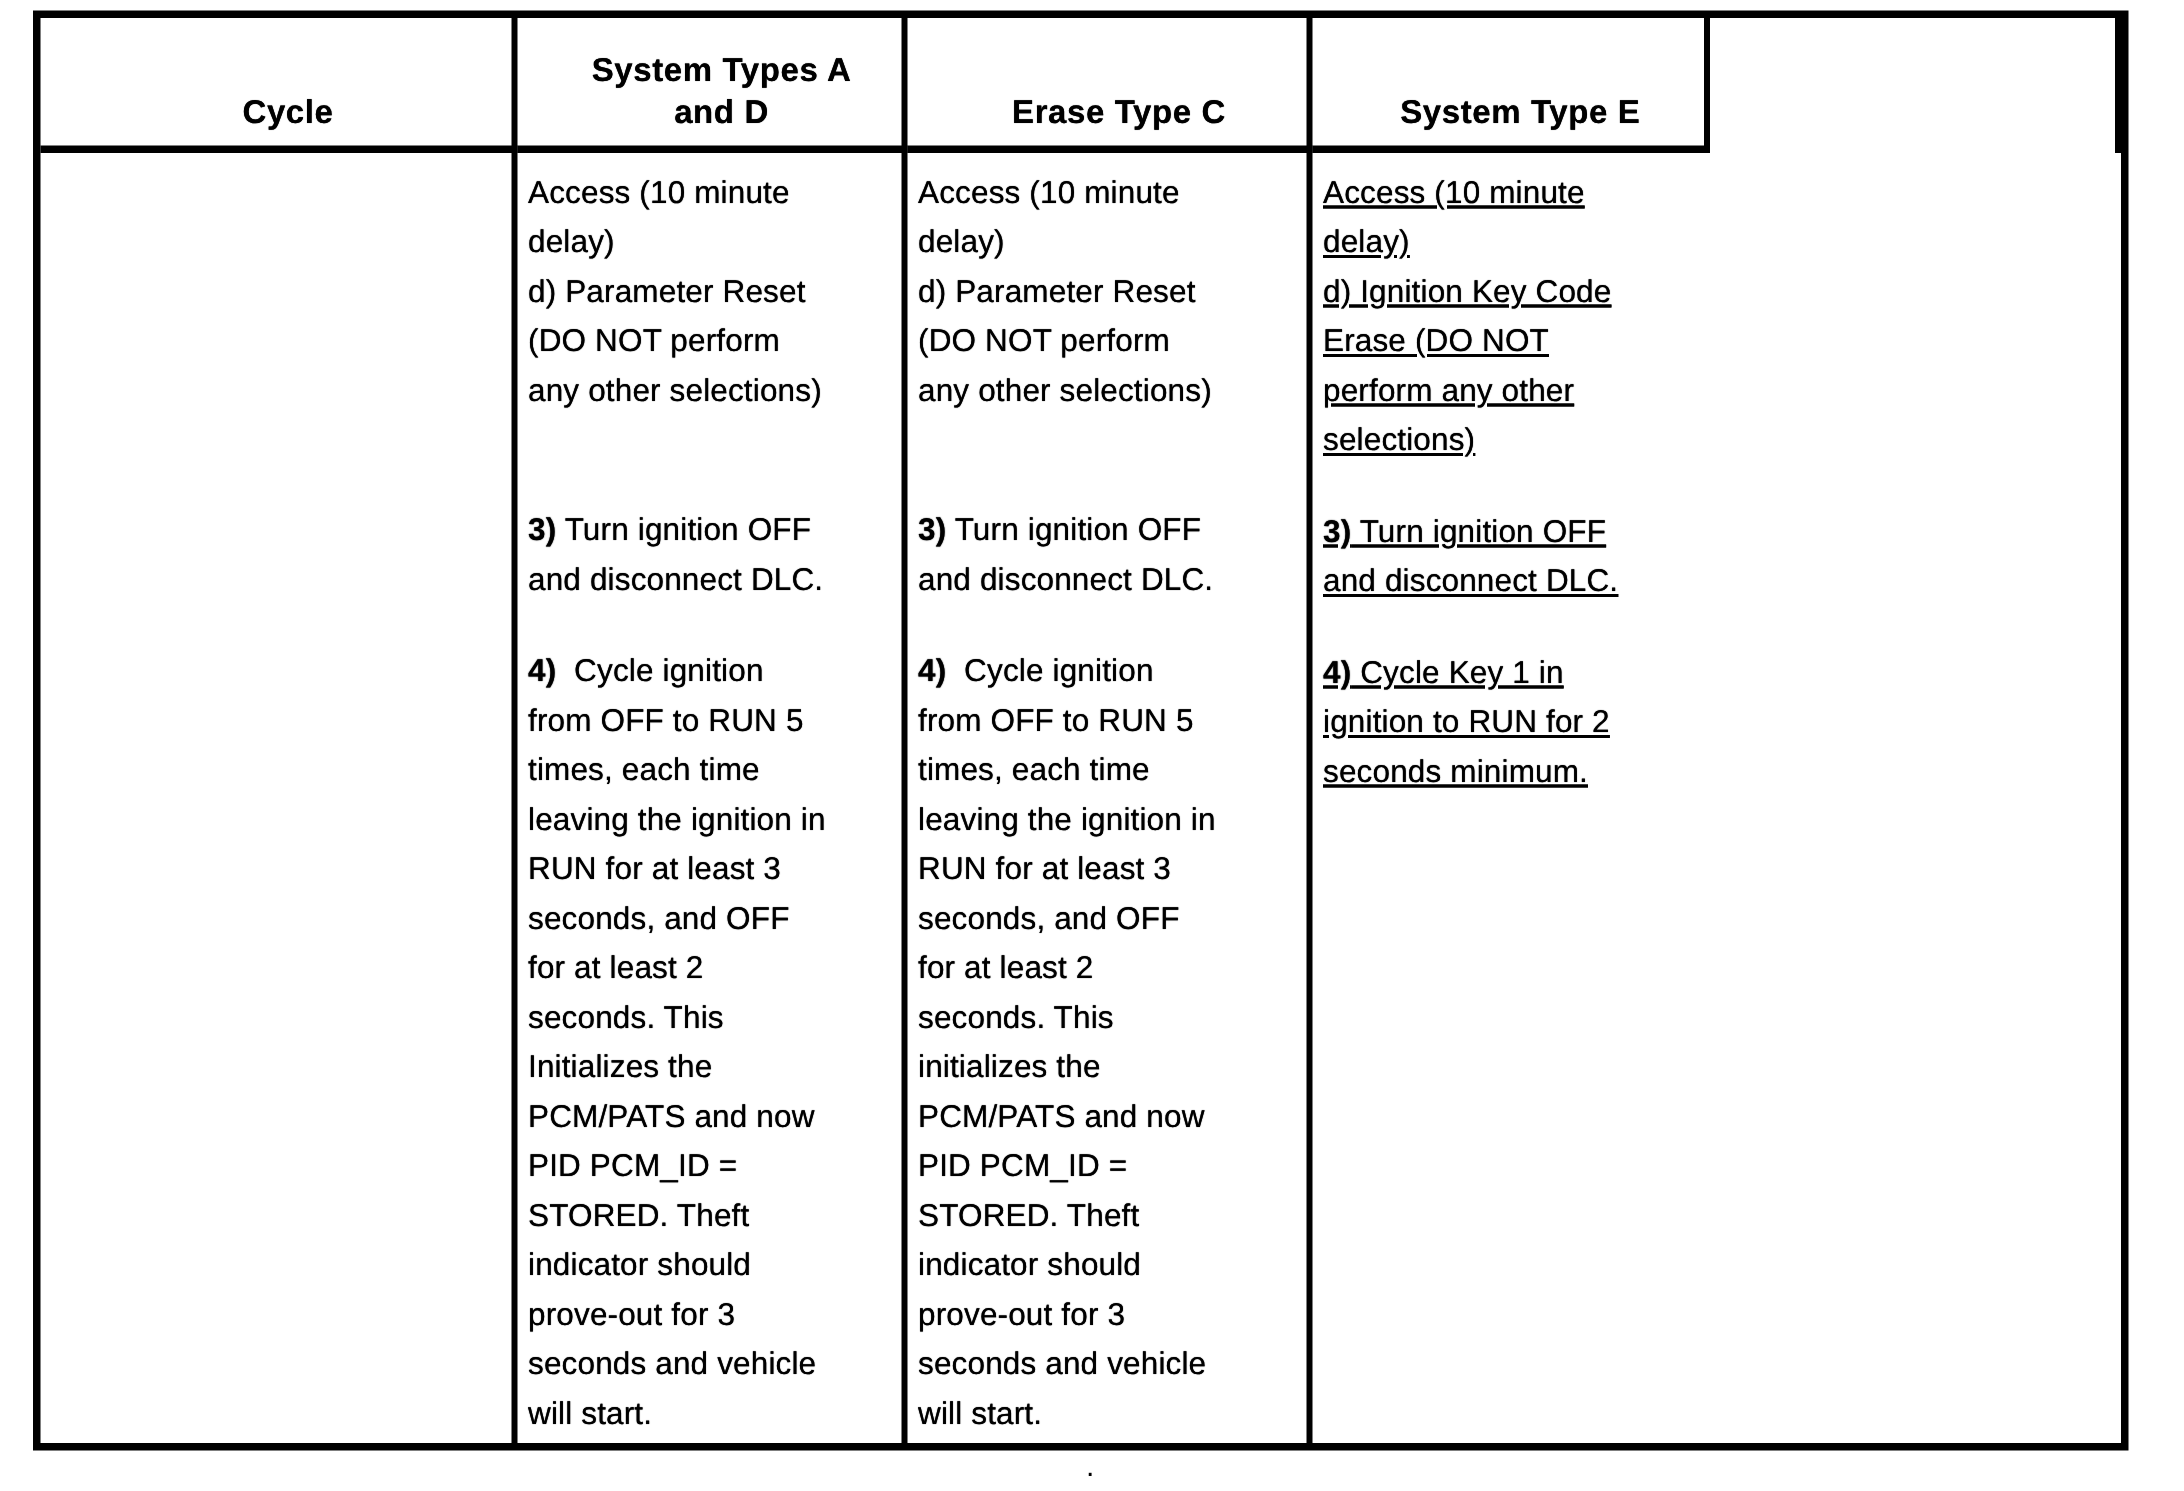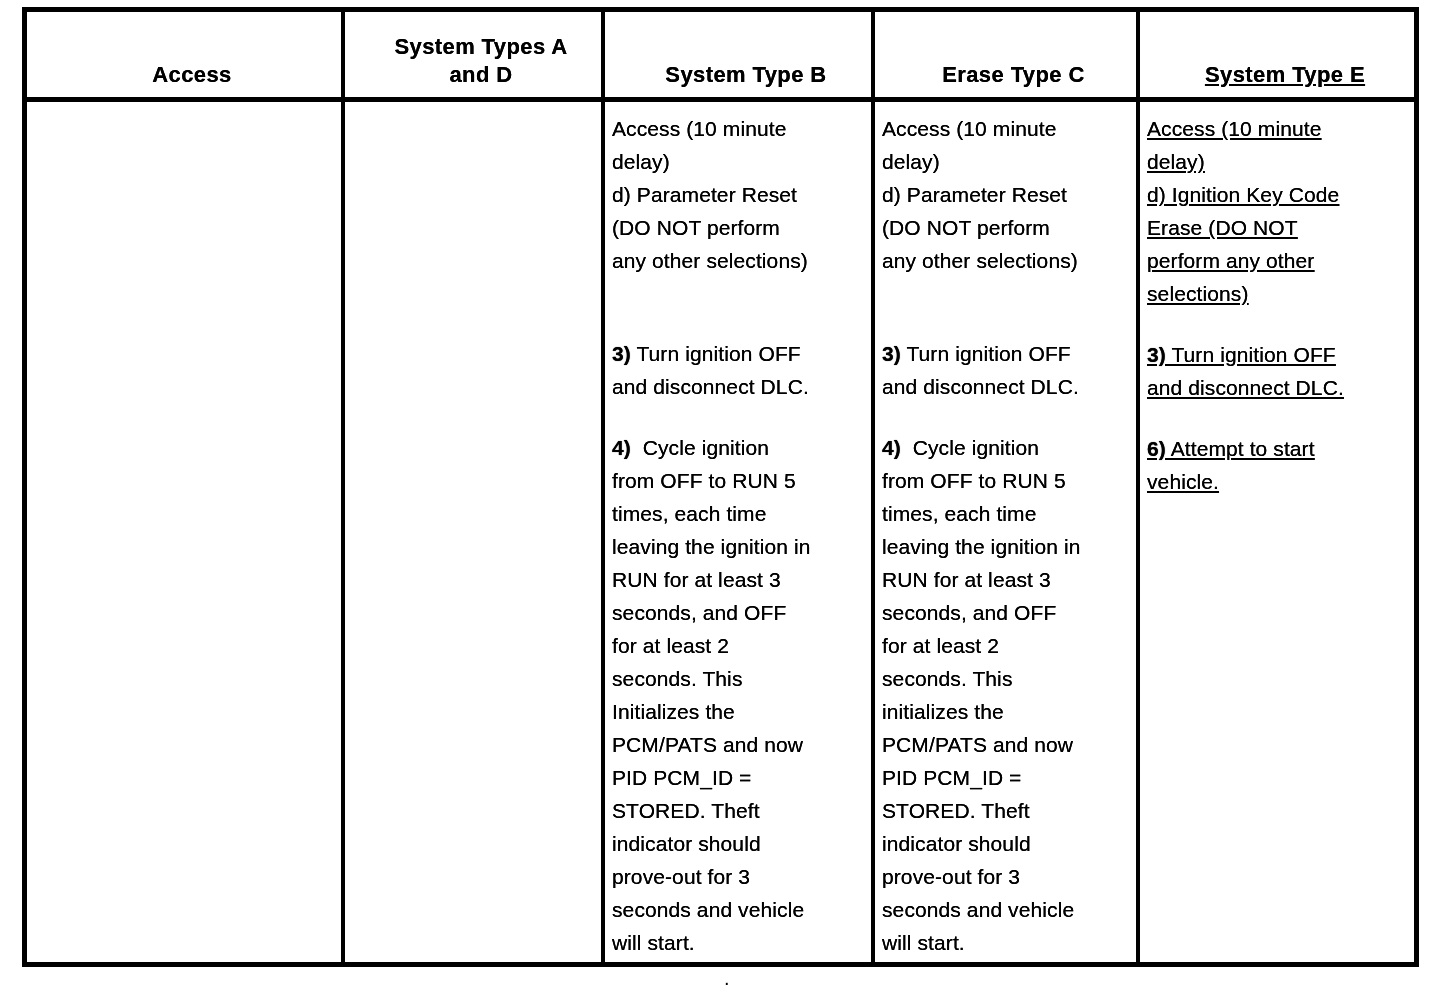--- a/index.html
+++ b/index.html
@@ -78,24 +78,23 @@
     color: #000;
   }
 </style>
 </head>
 <body>
 
 <div class="page">
 
   <div class="proc-table">
 
-    <div class="hcell">Access</div>
+    <div class="hcell">Cycle</div>
     <div class="hcell">System Types A
 and D</div>
-    <div class="hcell">System Type B</div>
     <div class="hcell">Erase Type C</div>
     <div class="hcell">System Type E</div>
 
     <div class="cell" data-col-body="0"></div>
     <div class="cell" data-col-body="1"></div>
     <div class="cell" data-col-body="2">
         <p class="block">Access (10 minute
 delay)
 d) Parameter Reset
 (DO NOT perform
@@ -146,20 +145,21 @@
       </div>
     <div class="cell" data-col-body="4">
         <p class="block">Access (10 minute
 delay)
 d) Ignition Key Code
 Erase (DO NOT
 perform any other
 selections)</p>
         <p class="block"><b>3)</b> Turn ignition OFF
 and disconnect DLC.</p>
-        <p class="block"><b>6)</b> Attempt to start
-vehicle.</p>
+        <p class="block"><b>4)</b> Cycle Key 1 in
+ignition to RUN for 2
+seconds minimum.</p>
       </div>
   </div>
 
   <div class="stray">.</div>
 
 </div>
 
 </body></html>

